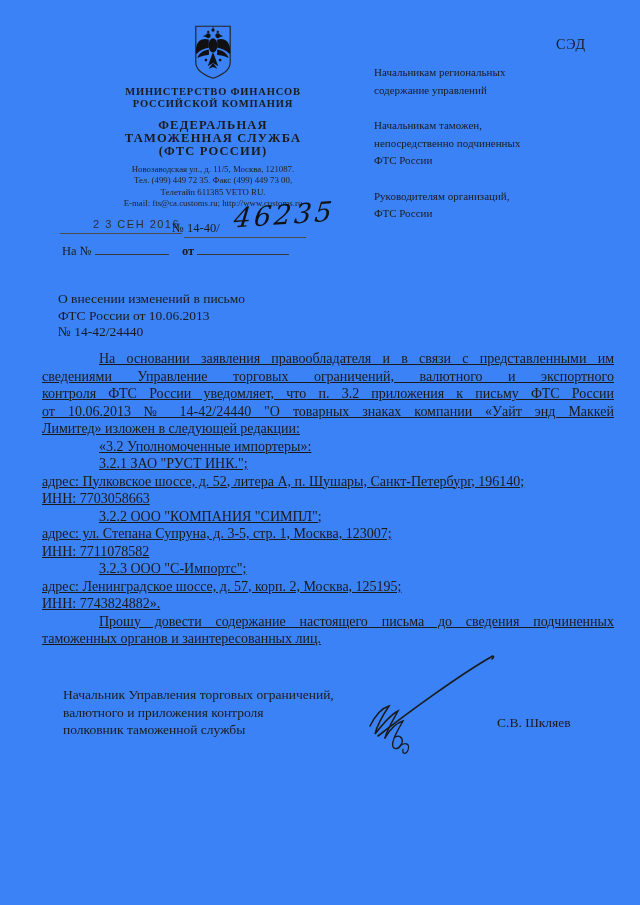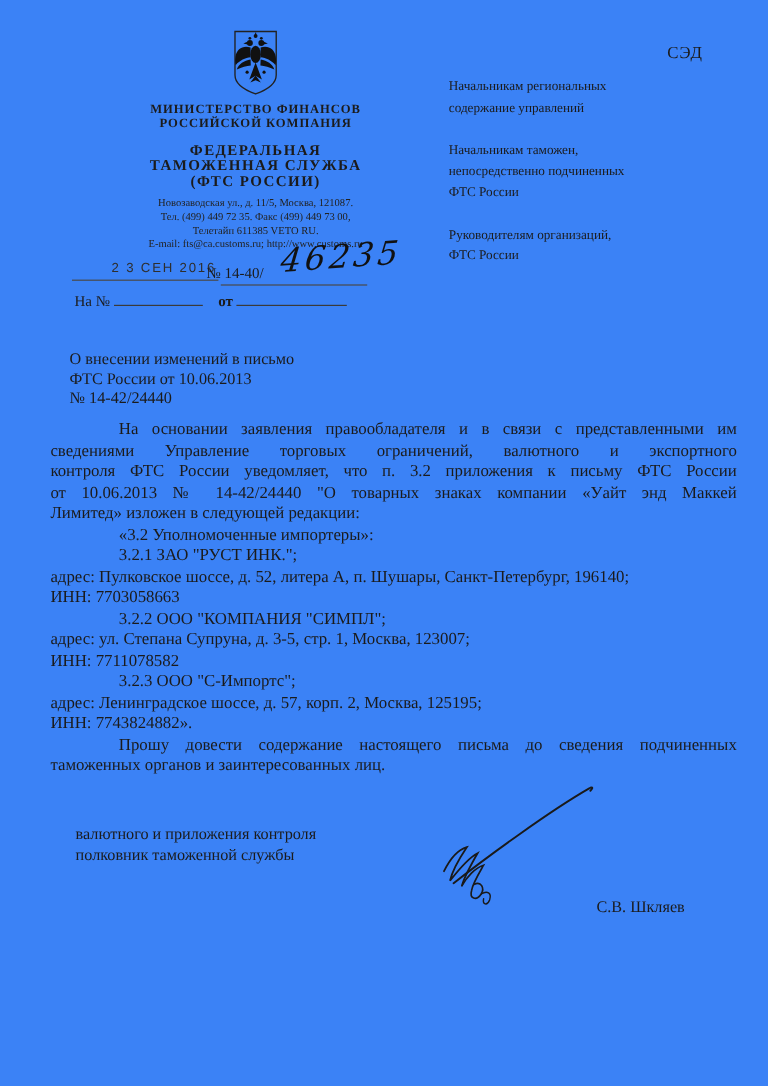--- a/index.html
+++ b/index.html
@@ -24,28 +24,28 @@
          letter-spacing:1.5px;color:#2e2e2e;white-space:nowrap;}
   .u-line{height:1px;background:#4a4a4a;}
   .refprefix{left:172px;top:221px;font-size:12.5px;white-space:nowrap;}
   .handwritten{left:234px;top:199px;font-family:"DejaVu Serif",serif;font-style:italic;
          font-size:27px;letter-spacing:3px;transform:rotate(-4deg) skewX(-10deg);color:#111;}
   .replyrow{left:62px;top:242px;font-size:12.5px;white-space:nowrap;}
   .blank{display:inline-block;border-bottom:1px solid #3a3a3a;height:12px;vertical-align:baseline;}
   
   .subject{left:58px;top:271px;width:250px;font-size:13.5px;line-height:16.6px;margin-top:20px;}
   
-  .body{left:42px;top:350px;width:572px;font-size:14px;}
+  .body{left:42px;top:350px;width:572px;font-size:14px;text-decoration:underline;}
   .bline{line-height:17.5px;}
   .ind{padding-left:57px;}
   .just{text-align:justify;text-align-last:justify;}
   
   .sig-pos{left:63px;top:686px;width:330px;font-size:13.5px;line-height:17.6px;}
   .sig-svg{left:358px;top:650px;}
-  .signer{left:497px;top:748px;font-size:13.5px;white-space:nowrap;}
+  .signer{left:497px;top:715px;font-size:13.5px;white-space:nowrap;}
 </style>
 </head>
 <body>
 
 <div class="page">
 
   <div class="abs sed">СЭД</div>
 
   <div class="abs letterhead">
     <svg class="emblem" width="42" height="56" viewBox="0 0 44 58">
@@ -136,20 +136,21 @@
     <div class="bline">адрес: ул. Степана Супруна, д. 3-5, стр. 1, Москва, 123007;</div>
     <div class="bline">ИНН: 7711078582</div>
     <div class="bline ind">3.2.3 ООО "С-Импортс";</div>
     <div class="bline">адрес: Ленинградское шоссе, д. 57, корп. 2, Москва, 125195;</div>
     <div class="bline">ИНН: 7743824882».</div>
     <div class="bline ind just">Прошу довести содержание настоящего письма до сведения подчиненных</div>
     <div class="bline">таможенных органов и заинтересованных лиц.</div>
   </div>
 
   <div class="abs sig-pos">
+    <div>Начальник Управления торговых ограничений,</div>
     <div>валютного и приложения контроля</div>
     <div>полковник таможенной службы</div>
   </div>
 
   <svg class="abs sig-svg" width="145" height="105" viewBox="0 0 145 105">
     <g fill="none" stroke="#1a1a1a" stroke-linecap="round">
       <path d="M20,86 C48,64 100,26 133,7 C135,5.5 137,6 134,9" stroke-width="1.6"></path>
       <path d="M12,76 C17,66 24,58 31,56 C25,65 19,75 17,84 C24,75 32,65 40,61 C35,70 29,80 27,88" stroke-width="1.5"></path>
       <path d="M27,88 C31,81 38,73 45,71 C41,78 36,86 35,92 C33,99 39,101 43,95 C46,90 43,84 37,87" stroke-width="1.4"></path>
       <path d="M43,95 C48,92 52,94 50,100 C48,105 44,104 45,99" stroke-width="1.2"></path>

